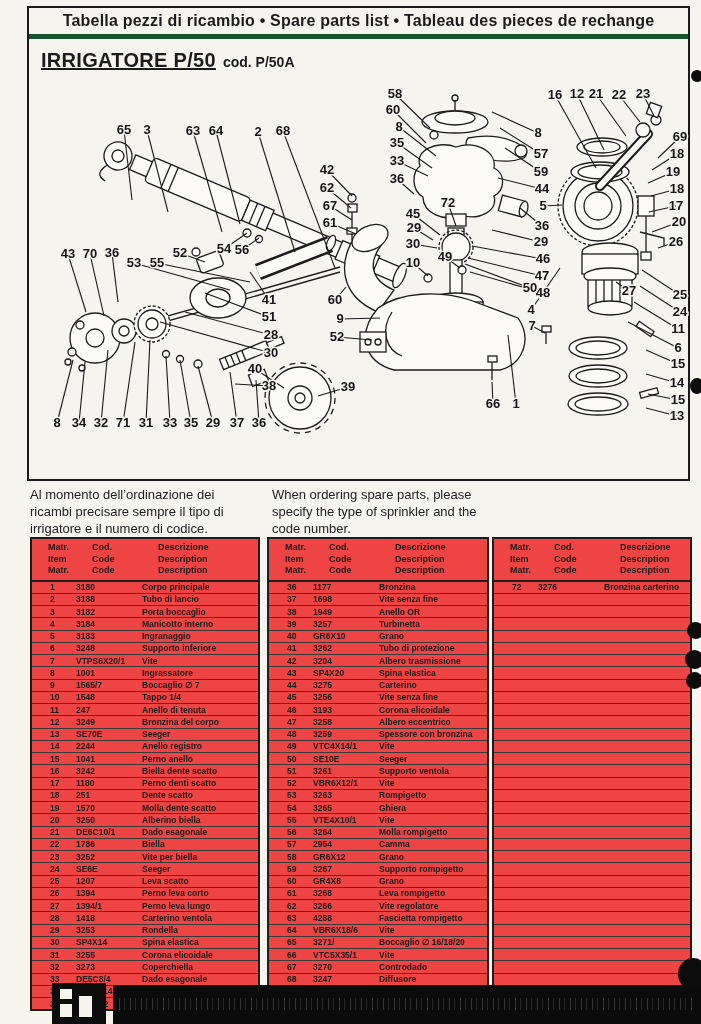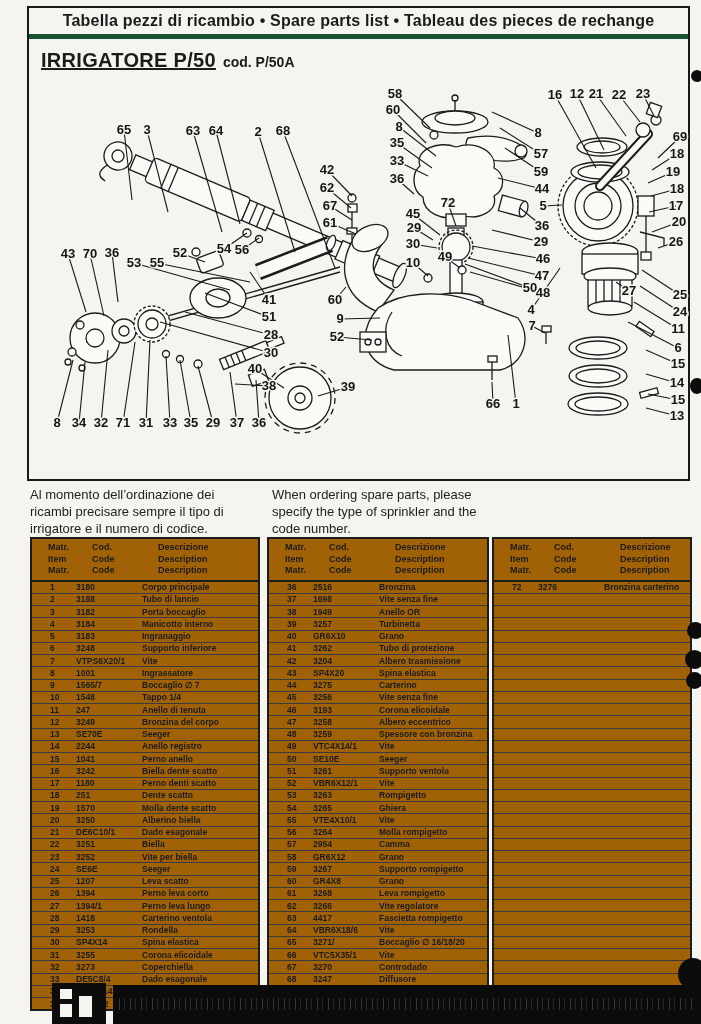--- a/index.html
+++ b/index.html
@@ -15,21 +15,21 @@
   
   #diagram-svg{position:absolute;left:0;top:0;width:701px;height:490px;pointer-events:none;}
   #diagram-svg text{font-family:"Liberation Sans",sans-serif;font-size:13px;font-weight:700;
         fill:#151515;paint-order:stroke;stroke:#f6f4ef;stroke-width:3px;text-anchor:middle;}
   
   .note{position:absolute;top:487px;font-size:13px;line-height:1.3;font-weight:400;color:#222;}
   #note-it{left:30px;width:220px;}
   #note-en{left:272px;width:218px;}
   #note-fr{left:490px;width:204px;}
   
-  .ptable{position:absolute;top:537px;border:2px solid #1c1c1c;background:#a16207;}
+  .ptable{position:absolute;top:537px;border:2px solid #1c1c1c;background:#ef4444;}
   #table-left{left:30px;width:226px;}
   #table-mid{left:267px;width:218px;}
   #table-right{left:492px;width:196px;}
   .thead{display:flex;border-bottom:2px solid #1c1c1c;padding:3px 0 3px 0;}
   .thead .hc{font-size:9px;font-weight:700;line-height:11.5px;white-space:pre-line;}
   .hc.c1{width:44px;padding-left:16px;}
   .hc.c2{width:66px;}
   .hc.c3{flex:1;}
   .trow{display:flex;align-items:center;height:11.25px;border-bottom:1px solid #3a3a3a;
         font-size:8.5px;font-weight:700;white-space:nowrap;overflow:hidden;}
@@ -495,21 +495,21 @@
           <span class="c2">3250</span>
           <span class="c3">Alberino biella</span>
         </div>
         <div class="trow">
           <span class="c1">21</span>
           <span class="c2">DE6C10/1</span>
           <span class="c3">Dado esagonale</span>
         </div>
         <div class="trow">
           <span class="c1">22</span>
-          <span class="c2">3251</span>
+          <span class="c2">1786</span>
           <span class="c3">Biella</span>
         </div>
         <div class="trow">
           <span class="c1">23</span>
           <span class="c2">3252</span>
           <span class="c3">Vite per biella</span>
         </div>
         <div class="trow">
           <span class="c1">24</span>
           <span class="c2">SE6E</span>
@@ -580,21 +580,21 @@
       <div class="hc c2">Cod.
 Code
 Code</div>
       <div class="hc c3">Descrizione
 Description
 Description</div>
     </div>
     <div class="tbody">
         <div class="trow">
           <span class="c1">36</span>
-          <span class="c2">2516</span>
+          <span class="c2">1177</span>
           <span class="c3">Bronzina</span>
         </div>
         <div class="trow">
           <span class="c1">37</span>
           <span class="c2">1698</span>
           <span class="c3">Vite senza fine</span>
         </div>
         <div class="trow">
           <span class="c1">38</span>
           <span class="c2">1949</span>
@@ -715,21 +715,21 @@
           <span class="c2">3268</span>
           <span class="c3">Leva rompigetto</span>
         </div>
         <div class="trow">
           <span class="c1">62</span>
           <span class="c2">3266</span>
           <span class="c3">Vite regolatore</span>
         </div>
         <div class="trow">
           <span class="c1">63</span>
-          <span class="c2">4417</span>
+          <span class="c2">4288</span>
           <span class="c3">Fascietta rompigetto</span>
         </div>
         <div class="trow">
           <span class="c1">64</span>
           <span class="c2">VBR6X18/6</span>
           <span class="c3">Vite</span>
         </div>
         <div class="trow">
           <span class="c1">65</span>
           <span class="c2">3271/</span>

